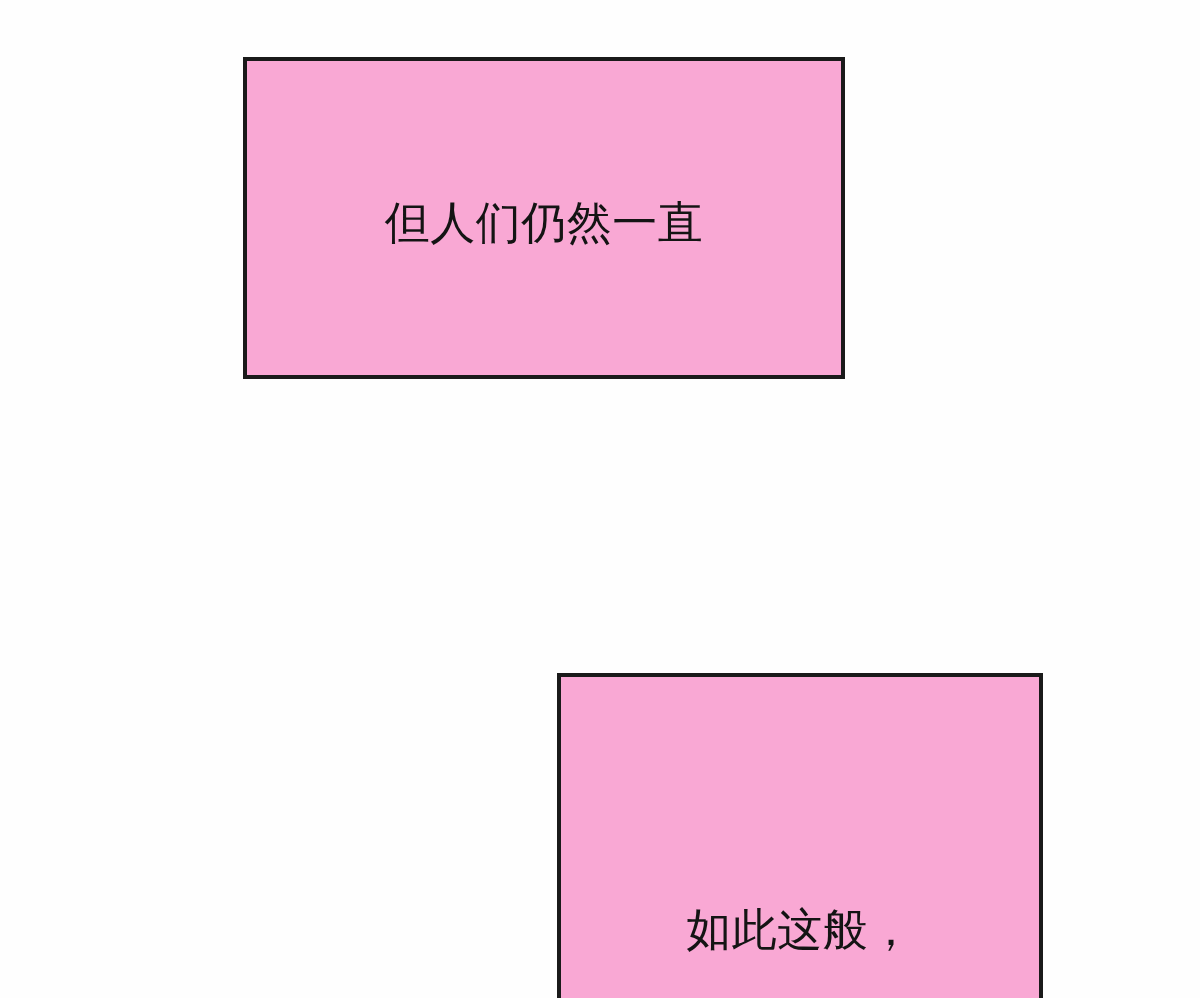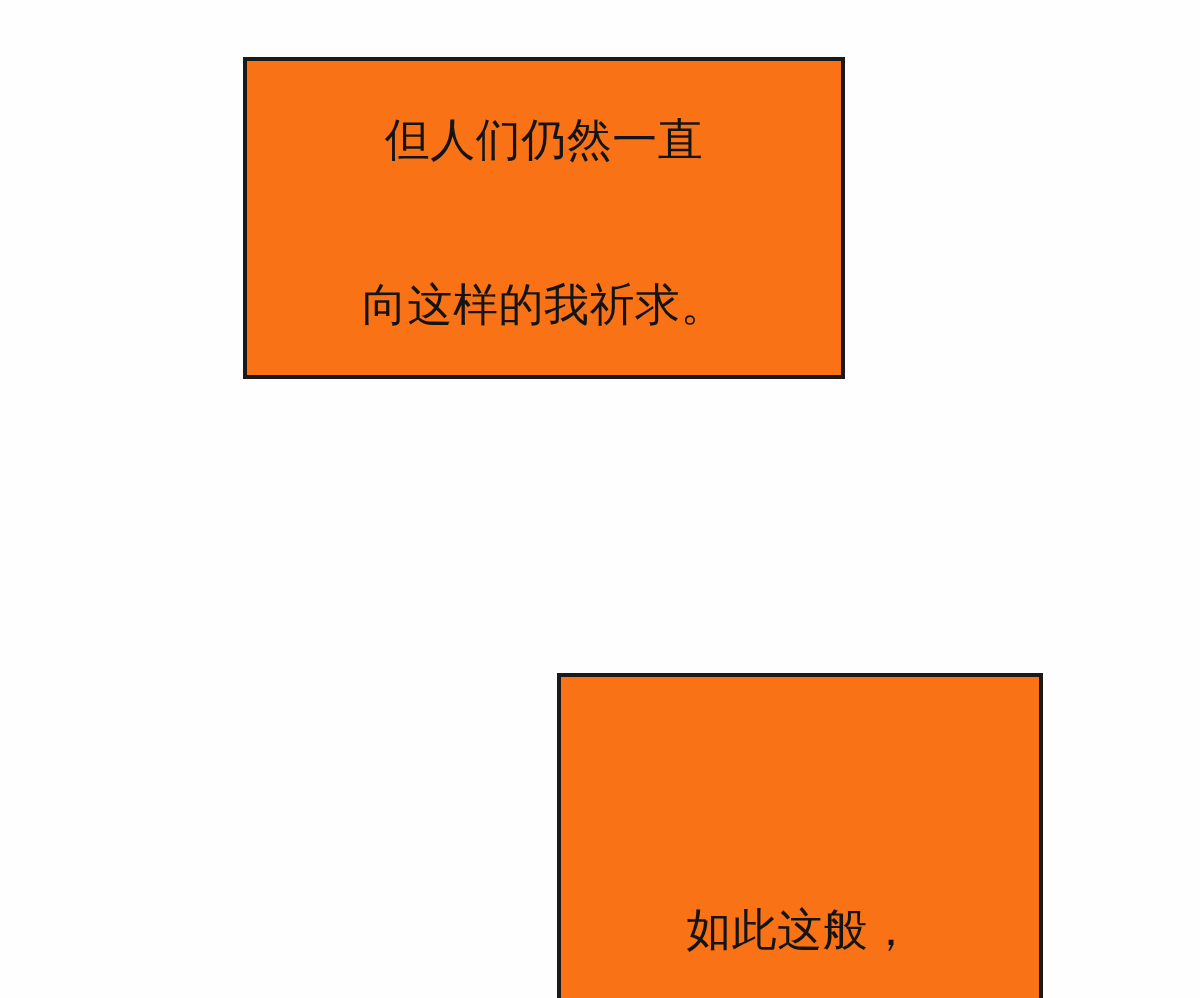--- a/index.html
+++ b/index.html
@@ -21,21 +21,21 @@
     width: 1200px;
     height: 998px;
     background: #fefefe;
     overflow: hidden;
   }
 
   
   .panel {
     position: absolute;
     box-sizing: border-box;
-    background: #f97316;
+    background: #f9a8d4;
     border: 4px solid #1a1a1a;
     display: flex;
     align-items: center;
     justify-content: center;
     overflow: hidden;
   }
 
   
   #panel-1 {
     left: 243px;
@@ -81,21 +81,20 @@
   }
 </style>
 </head>
 <body>
 
 <div id="page">
 
   <div class="panel" id="panel-1">
     <div class="panel-text">
       <span class="line">但人们仍然一直</span>
-      <span class="line">向这样的我祈求。</span>
     </div>
   </div>
 
   <div class="panel" id="panel-2">
     <div class="panel-text">
       <span class="line">如此这般，</span>
       
       
       
     </div>

